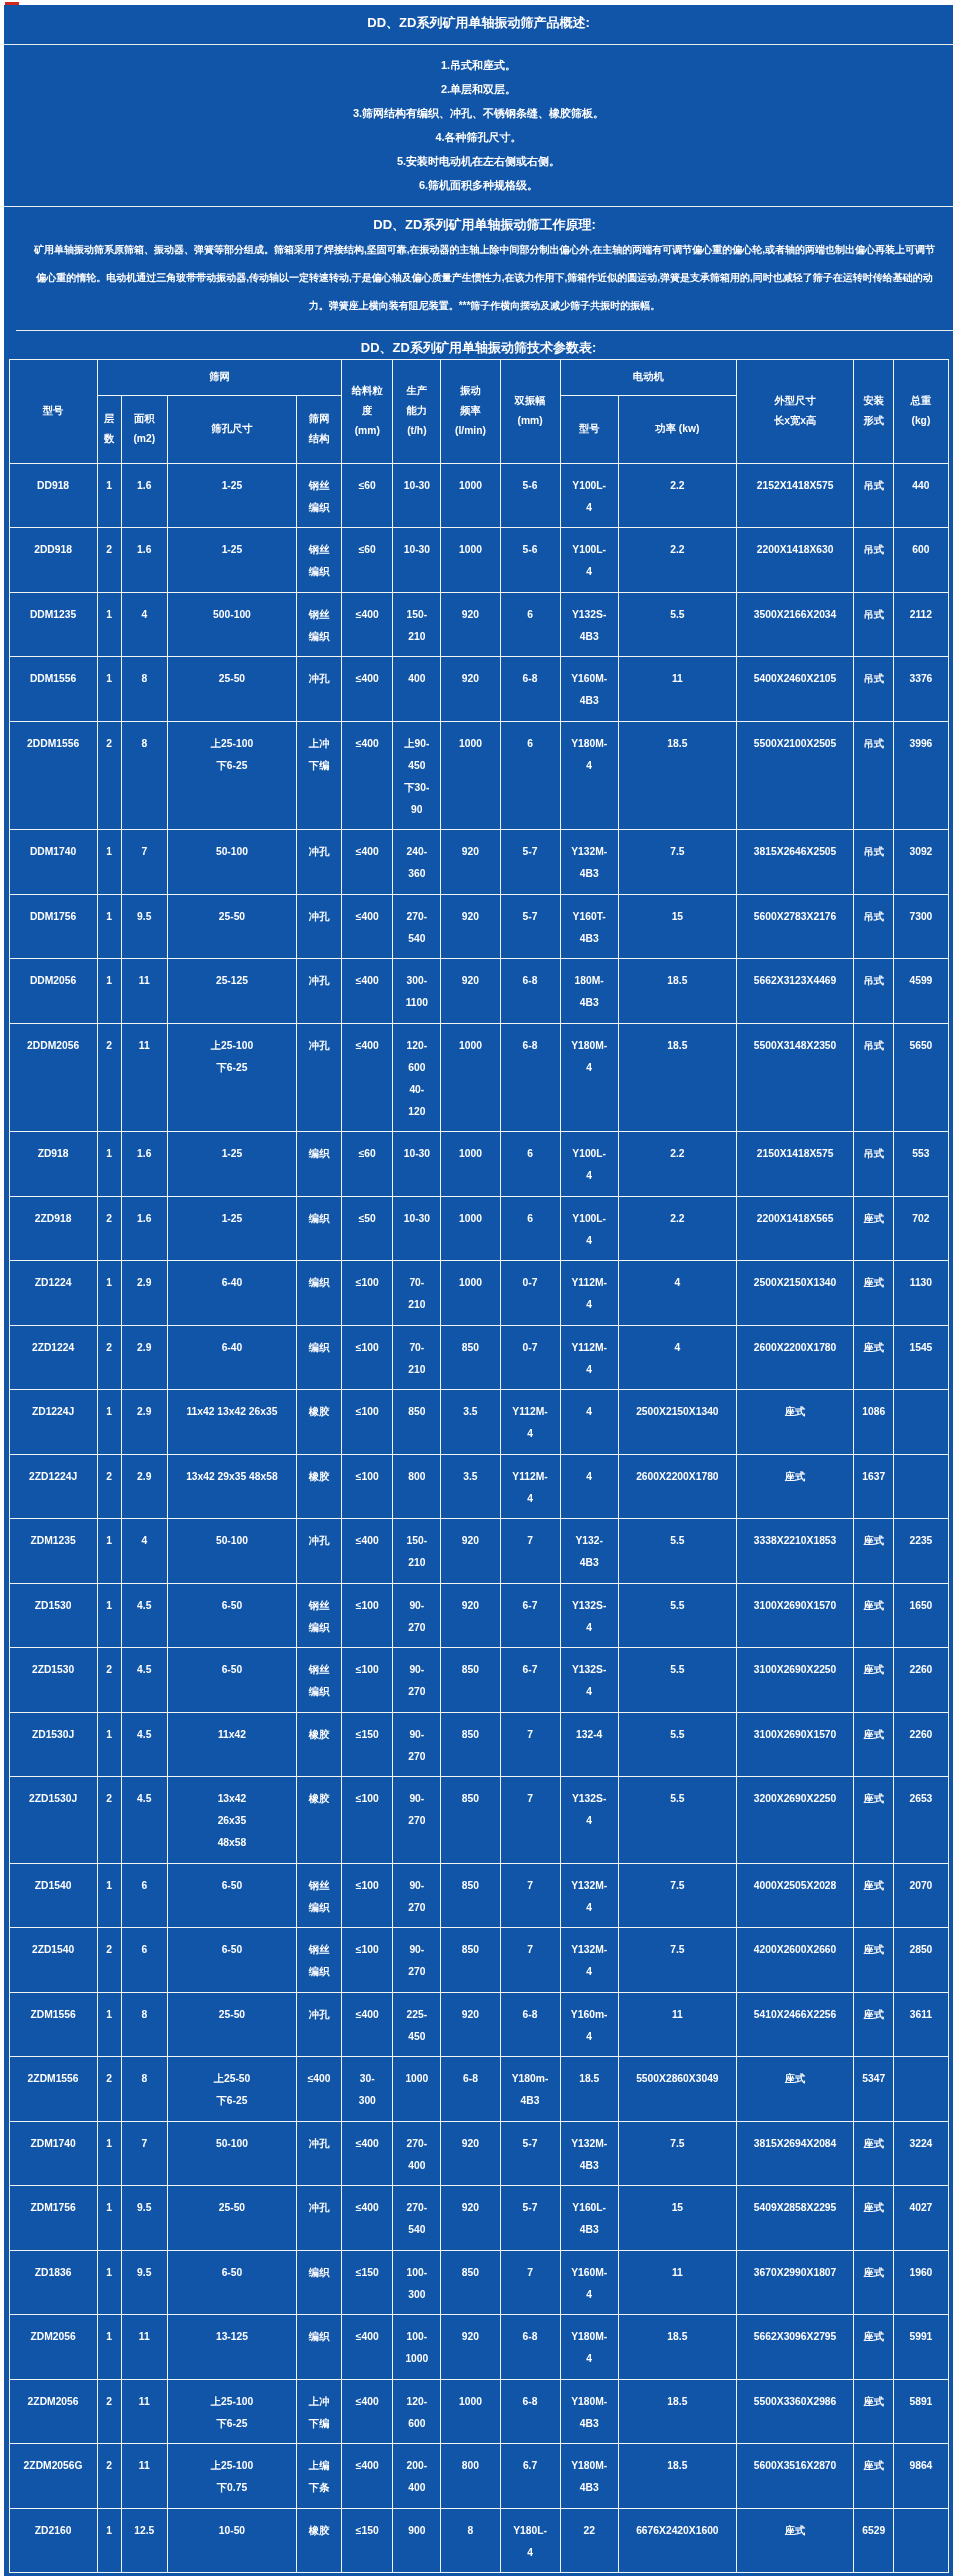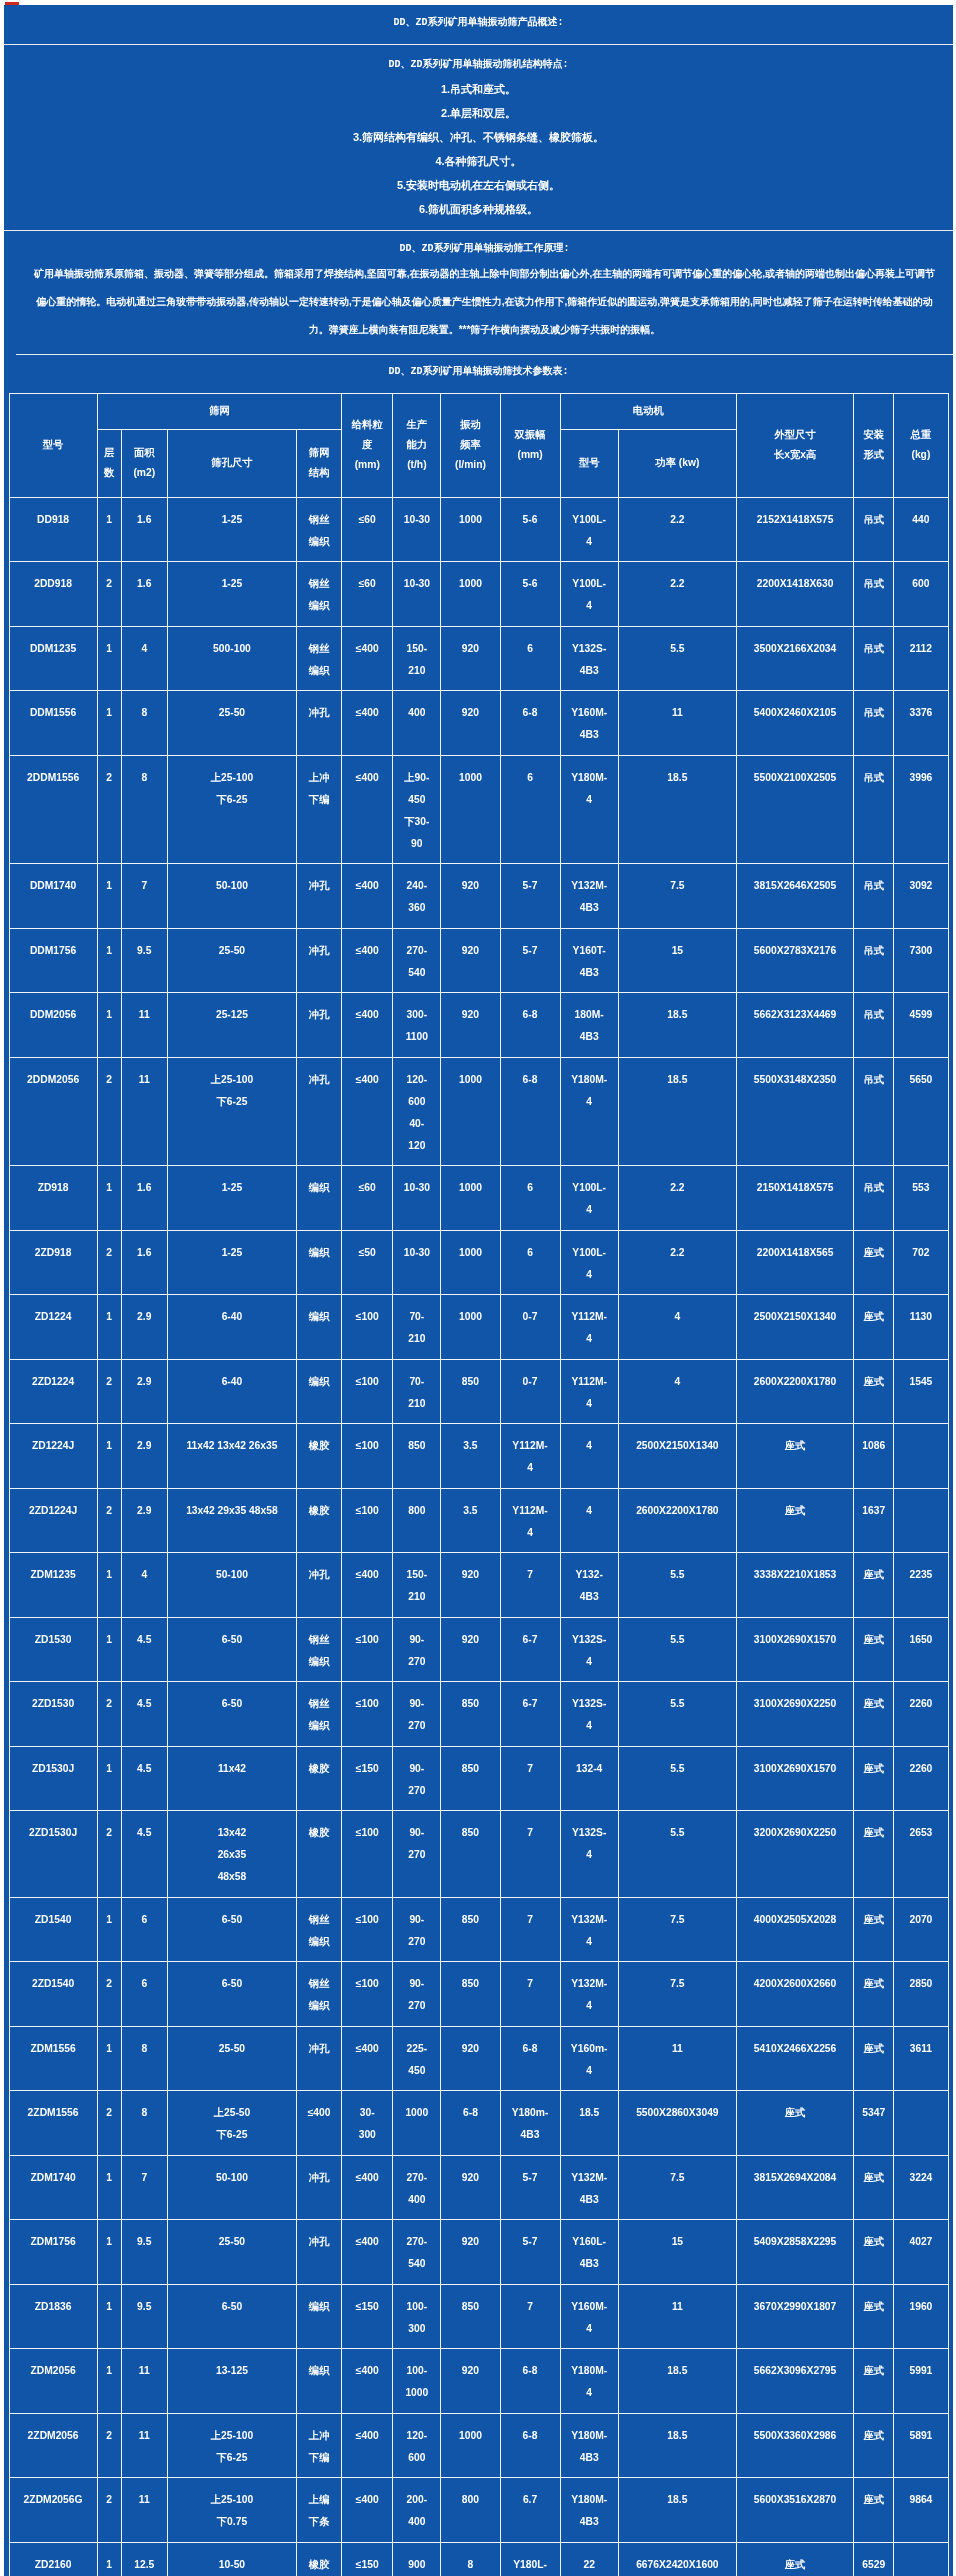--- a/index.html
+++ b/index.html
@@ -1,30 +1,30 @@
 <!DOCTYPE html>
 <html lang="zh" style="font-size:9.7px"><head>
 <meta charset="utf-8">
 <style>
   html,body{margin:0;padding:0;background:#ffffff;}
   body{width:957px;font-family:"Liberation Sans","DejaVu Sans",sans-serif;font-weight:700;}
   .red-artifact{position:absolute;left:4.8px;top:1.8px;width:14.5px;height:3px;background:#cf281c;}
   .blue-page{position:relative;margin:4.8px 3.6px 3.6px 3.6px;background:#1155a8;color:#ffffff;padding-bottom:11px;}
   .section{text-align:center;border-bottom:1.8px solid #ededed;}
   .section:last-child{border-bottom:none;}
-  .sec-title{font-size:10px;line-height:19px;font-family:Liberation Mono, monospace;}
+  .sec-title{font-size:13px;line-height:19px;}
   .sec1{padding:8.5px 6px 12px 6px;}
   .sec1 .sec-body{font-size:10.3px;line-height:19px;padding:3.6px 7.3px 0 7.3px;}
   .sec2{padding:7.3px 6px 9.7px 6px;}
   .sec2 .sec-title{line-height:24px;}
   .feature-item{font-size:11px;line-height:24px;}
   .sec3{padding:7.3px 6px 9.7px 6px;margin-left:12px;}
   .sec3 .sec-body{font-size:10px;line-height:28px;padding:2.4px 8.5px 0 8.5px;}
   .sec4{padding:7.3px 0 2.4px 0;}
-  .sec4 .sec-title{margin-bottom:12px;}
+  .sec4 .sec-title{margin-bottom:2px;}
   table.spec{border-collapse:collapse;table-layout:fixed;width:940px;margin:0 auto;background:#1155a8;}
   table.spec th,table.spec td{
     border:1.2px solid #f3f3f3;color:#ffffff;font-weight:700;font-size:10.3px;
     text-align:center;white-space:pre-line;word-wrap:break-word;overflow:hidden;
   }
   table.spec th{vertical-align:middle;padding:4.8px 1.2px;line-height:20px;}
   table.spec thead tr.h1{height:36px;}
   table.spec thead tr.h2{height:68px;}
   table.spec td{vertical-align:top;padding:11px 1.8px 8.5px 1.8px;line-height:22px;}
 </style>
@@ -33,21 +33,20 @@
 
 <div class="red-artifact"></div>
 
 <div class="blue-page">
 
   <div class="section sec1">
     <div class="sec-title">DD、ZD系列矿用单轴振动筛产品概述:</div>
   </div>
 
   <div class="section sec2">
-    <div class="sec-title">DD、ZD系列矿用单轴振动筛机结构特点:</div>
     <div id="features-list">
         <div class="feature-item">1.吊式和座式。</div>
         <div class="feature-item">2.单层和双层。</div>
         <div class="feature-item">3.筛网结构有编织、冲孔、不锈钢条缝、橡胶筛板。</div>
         <div class="feature-item">4.各种筛孔尺寸。</div>
         <div class="feature-item">5.安装时电动机在左右侧或右侧。</div>
         <div class="feature-item">6.筛机面积多种规格级。</div>
       </div>
   </div>
 

